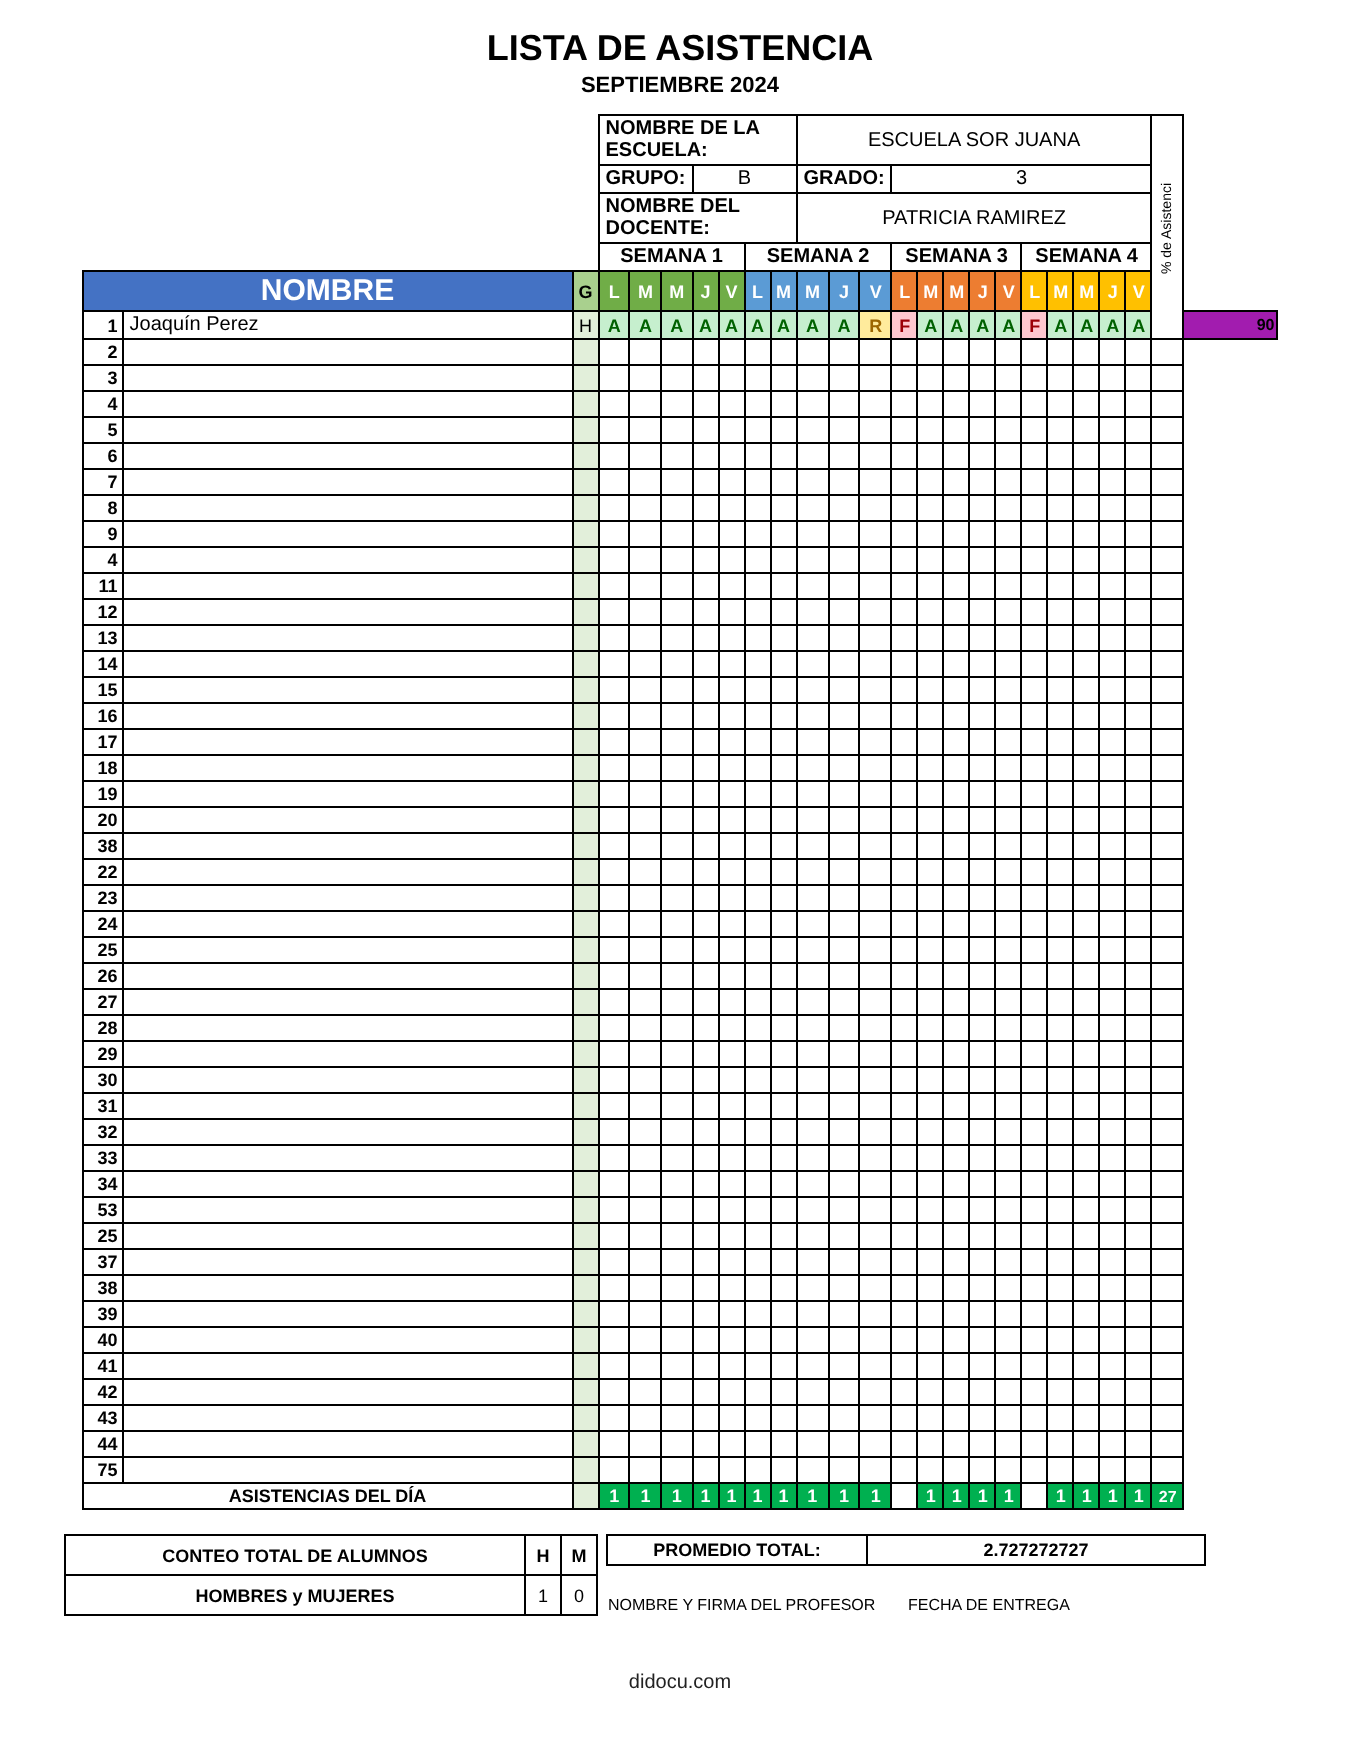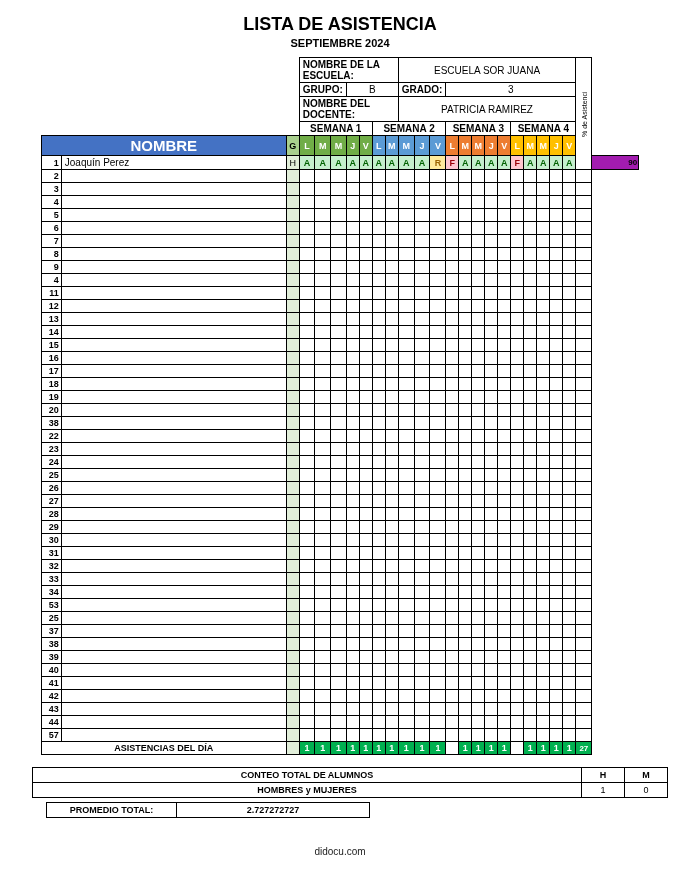--- a/index.html
+++ b/index.html
@@ -29,21 +29,21 @@
   .day { font-size: 9px; height: 13px; }
   .daytotal { background: #00b050; color: #fff; font-size: 8px; font-weight: bold; }
   .row-h { height: 13px; }
   .rnum { width: 20px; text-align: right; padding-right: 2px; font-weight: bold; font-size: 9px; }
   .name { width: 225px; padding-left: 3px; font-size: 10px; }
   .gcol { width: 13px; font-size: 9px; background: #e2efda; }
   .dcol { width: 13px; font-size: 9px; }
   .pcol { width: 16px; font-size: 8px; }
   .topinfo td { font-size: 10px; padding: 1px 3px; }
   .semhdr { font-size: 9px; font-weight: bold; }
-  .bottom-tables { display: flex; gap: 4px; margin-top: 12px; flex-direction: column; }
+  .bottom-tables { display: flex; gap: 4px; margin-top: 12px; }
   .bt1 td, .bt2 td { font-size: 9px; padding: 2px 4px; }
   .footer { text-align: center; font-size: 10px; margin-top: 28px; color: #222; }
   .sig { font-size: 8px; }
   .vert { font-size: 7px; white-space: nowrap; }
 </style>
 </head>
 <body>
 
 <div class="title">LISTA DE ASISTENCIA</div>
 <div class="subtitle">SEPTIEMBRE 2024</div>
@@ -1263,21 +1263,21 @@
         <td class="b c dcol"></td>
         <td class="b c dcol"></td>
         <td class="b c dcol"></td>
         <td class="b c dcol"></td>
         <td class="b c dcol"></td>
         <td class="b c dcol"></td>
         <td class="b c dcol"></td>
         <td class="b c pcol"></td>
       </tr>
       <tr class="row-h">
-        <td class="b rnum">57</td>
+        <td class="b rnum">75</td>
         <td class="b name"></td>
         <td class="b c gcol"></td>
         <td class="b c dcol"></td>
         <td class="b c dcol"></td>
         <td class="b c dcol"></td>
         <td class="b c dcol"></td>
         <td class="b c dcol"></td>
         <td class="b c dcol"></td>
         <td class="b c dcol"></td>
         <td class="b c dcol"></td>
@@ -1333,24 +1333,32 @@
     </tr>
     <tr>
       <td class="b c" style="font-weight:bold;">HOMBRES y MUJERES</td>
       <td class="b c">1</td>
       <td class="b c">0</td>
     </tr>
   </tbody>
     </table>
 
   <div style="flex:1;">
-    <table class="bt2" style="width:324px;margin-left:34px;">
+    <table class="bt2" style="width:300px;">
       <tbody>
           <tr>
         <td class="b c" style="width:130px;font-weight:bold;">PROMEDIO TOTAL:</td>
         <td class="b c" style="font-weight:bold;">2.727272727</td>
+      </tr>
+    </tbody>
+      </table>
+    <table style="width:300px;margin-top:14px;">
+      <tbody>
+          <tr>
+        <td class="sig" style="width:50%;">NOMBRE Y FIRMA DEL PROFESOR</td>
+        <td class="sig">FECHA DE ENTREGA</td>
       </tr>
     </tbody>
       </table>
   </div>
 </div>
 
 <div class="footer">didocu.com</div>
 
 </body></html>

